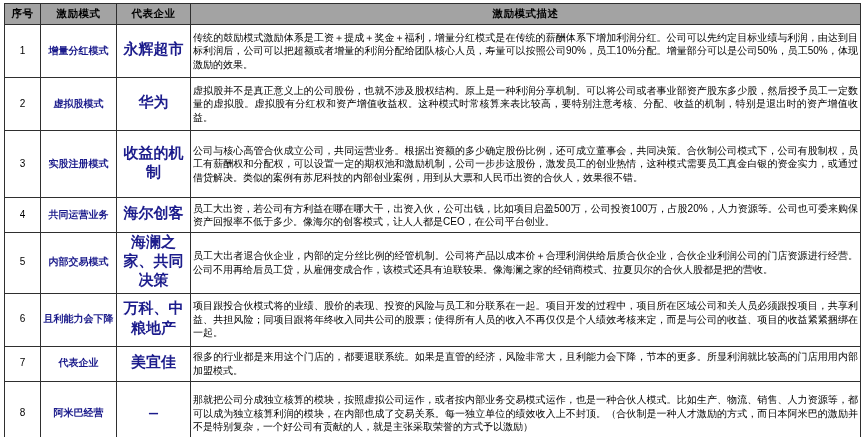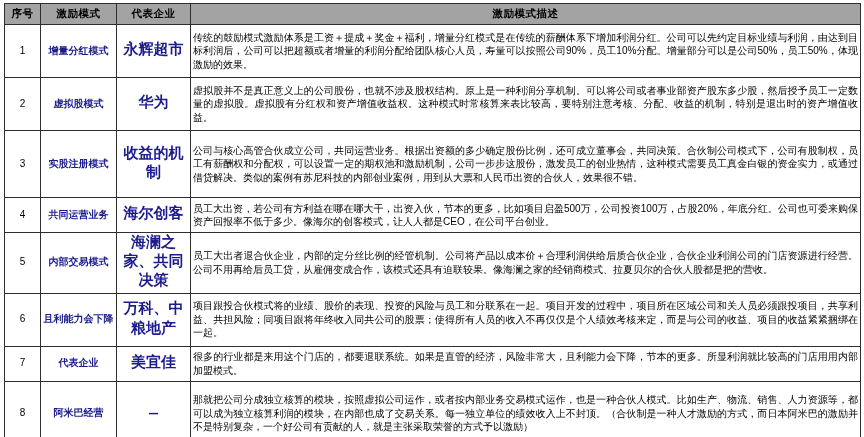--- a/index.html
+++ b/index.html
@@ -114,21 +114,21 @@
       <tr class="r3">
         <td class="no">3</td>
         <td class="mode">实股注册模式</td>
         <td class="firm">收益的机制</td>
         <td class="desc">公司与核心高管合伙成立公司，共同运营业务。根据出资额的多少确定股份比例，还可成立董事会，共同决策。合伙制公司模式下，公司有股制权，员工有薪酬权和分配权，可以设置一定的期权池和激励机制，公司一步步这股份，激发员工的创业热情，这种模式需要员工真金白银的资金实力，或通过借贷解决。类似的案例有苏尼科技的内部创业案例，用到从大票和人民币出资的合伙人，效果很不错。</td>
       </tr>
       <tr class="r4">
         <td class="no">4</td>
         <td class="mode">共同运营业务</td>
         <td class="firm">海尔创客</td>
-        <td class="desc">员工大出资，若公司有方利益在哪在哪大干，出资入伙，节本的更多，比如项目启盈500万，公司投资100万，占股20%，年底分红。公司也可委来购保资产回报率不低于多少。像海尔的创客模式，让人人都是CEO，在公司平台创业。</td>
+        <td class="desc">员工大出资，若公司有方利益在哪在哪大干，出资入伙，公可出钱，比如项目启盈500万，公司投资100万，占股20%，人力资源等。公司也可委来购保资产回报率不低于多少。像海尔的创客模式，让人人都是CEO，在公司平台创业。</td>
       </tr>
       <tr class="r5">
         <td class="no">5</td>
         <td class="mode">内部交易模式</td>
         <td class="firm">海澜之家、共同决策</td>
         <td class="desc">员工大出者退合伙企业，内部的定分丝比例的经管机制。公司将产品以成本价＋合理利润供给后质合伙企业，合伙企业利润公司的门店资源进行经营。公司不用再给后员工贷，从雇佣变成合作，该模式还具有迫联较果。像海澜之家的经销商模式、拉夏贝尔的合伙人股都是把的营收。</td>
       </tr>
       <tr class="r6">
         <td class="no">6</td>
         <td class="mode">且利能力会下降</td>

